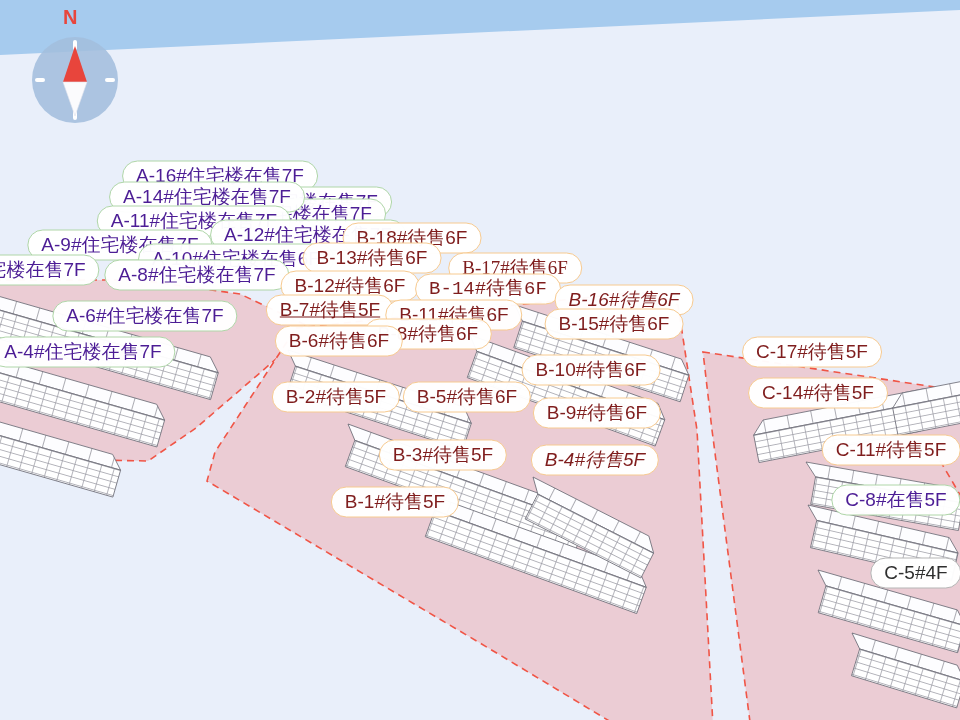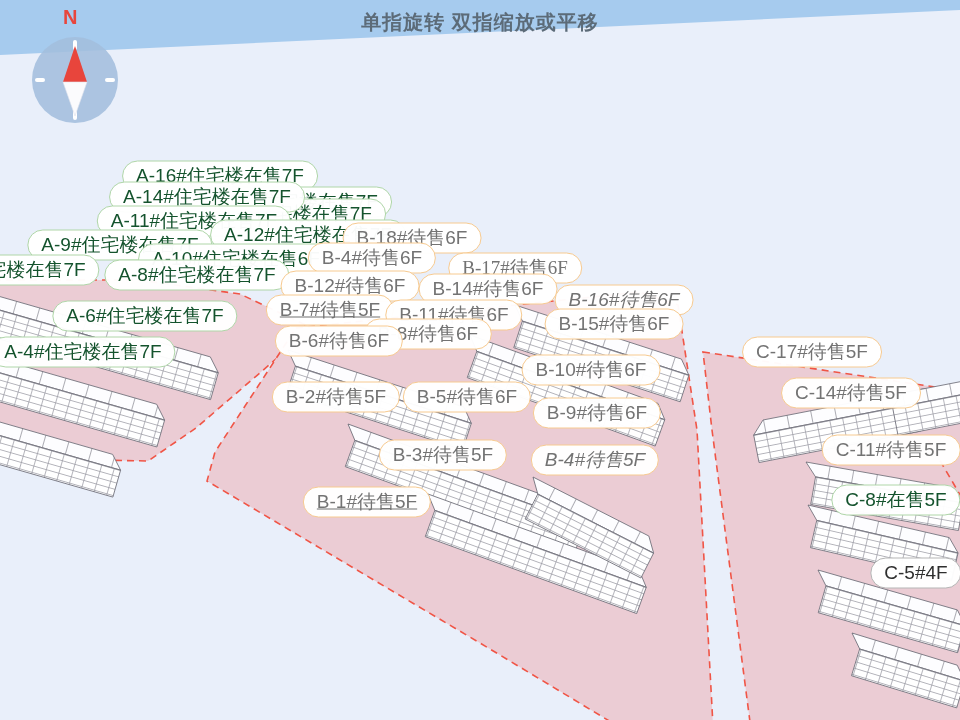--- a/index.html
+++ b/index.html
@@ -5,22 +5,22 @@
   html,body{margin:0;padding:0;background:#fff;}
   #stage{position:relative;width:960px;height:720px;overflow:hidden;
          font-family:"Liberation Sans","DejaVu Sans",sans-serif;}
   #terrain{position:absolute;left:0;top:0;}
   .hint{position:absolute;left:50%;top:9px;transform:translateX(-50%);
         font-size:20px;font-weight:bold;color:#5c6b78;letter-spacing:1px;white-space:nowrap;}
   .pill{position:absolute;transform:translate(-50%,-50%);
         background:rgba(255,255,255,.97);border-radius:999px;
         padding:2px 13px 3px;font-size:19px;line-height:24px;white-space:nowrap;
         border:1.5px solid #ccc;cursor:pointer;}
-  .pill.green {border-color:#afd6a8;color:#14532d;}
-  .pill.orange{border-color:#f7ca90;color:#737373;}
+  .pill.green {border-color:#afd6a8;color:#4c1d95;}
+  .pill.orange{border-color:#f7ca90;color:#7f1d1d;}
   .pill.black {border-color:#b5b5b5;color:#2e2e2e;}
   .nlabel{position:absolute;left:63px;top:6px;color:#e8453c;font-size:20px;font-weight:bold;}
 </style>
 </head>
 <body>
 
 <div id="stage">
 
   <svg id="terrain" width="960" height="720" viewBox="0 0 960 720">
     <defs>
@@ -120,52 +120,51 @@
         <line x1="37" y1="80" x2="43" y2="80"></line>
         <line x1="107" y1="80" x2="113" y2="80"></line>
       </g>
       <polygon points="75,46 63,82 87,82" fill="#e8453c"></polygon>
       <polygon points="75,116 63,82 87,82" fill="#fbfbfd" stroke="#dfe3ec" stroke-width="0.6"></polygon>
     </g>
   </svg>
 
   <div class="nlabel">N</div>
 
-  <div class="hint">单指旋转 双指缩放或平移</div>
 
   <div id="pills">
       <div class="pill green" style="left: 220px; top: 176px; z-index: 10;">A-16#住宅楼在售7F</div>
       <div class="pill green" style="left: 294px; top: 202px; z-index: 11;">A-15#住宅楼在售7F</div>
       <div class="pill green" style="left: 288px; top: 214px; z-index: 12;">A-13#住宅楼在售7F</div>
       <div class="pill green" style="left: 207px; top: 197px; z-index: 13;">A-14#住宅楼在售7F</div>
       <div class="pill green" style="left: 194px; top: 221px; z-index: 14;">A-11#住宅楼在售7F</div>
       <div class="pill green" style="left: 308px; top: 235px; z-index: 15;">A-12#住宅楼在售7F</div>
       <div class="pill green" style="left: 120px; top: 245px; z-index: 16;">A-9#住宅楼在售7F</div>
       <div class="pill green" style="left: 236px; top: 259px; z-index: 17;">A-10#住宅楼在售6F</div>
       <div class="pill green" style="left: 7px; top: 270px; z-index: 18;">A-7#住宅楼在售7F</div>
       <div class="pill green" style="left: 197px; top: 275px; z-index: 19;">A-8#住宅楼在售7F</div>
       <div class="pill green" style="left: 145px; top: 316px; z-index: 20;">A-6#住宅楼在售7F</div>
       <div class="pill green" style="left: 83px; top: 352px; z-index: 21;">A-4#住宅楼在售7F</div>
       <div class="pill orange" style="left: 412px; top: 238px; z-index: 22;">B-18#待售6F</div>
-      <div class="pill orange" style="left: 372px; top: 258px; z-index: 23;">B-4#待售6F</div>
+      <div class="pill orange" style="left: 372px; top: 258px; z-index: 23;">B-13#待售6F</div>
       <div class="pill orange" style="left: 515px; top: 268px; z-index: 24; font-family: Liberation Serif, serif;">B-17#待售6F</div>
       <div class="pill orange" style="left: 350px; top: 280px; z-index: 25; margin-top: 6px;">B-12#待售6F</div>
-      <div class="pill orange" style="left: 488px; top: 289px; z-index: 26;">B-14#待售6F</div>
+      <div class="pill orange" style="left: 488px; top: 289px; z-index: 26; font-family: Liberation Mono, monospace;">B-14#待售6F</div>
       <div class="pill orange" style="left: 624px; top: 300px; z-index: 27; font-style: italic;">B-16#待售6F</div>
       <div class="pill orange" style="left: 330px; top: 310px; z-index: 28; text-decoration: underline;">B-7#待售5F</div>
       <div class="pill orange" style="left: 454px; top: 315px; z-index: 29;">B-11#待售6F</div>
       <div class="pill orange" style="left: 614px; top: 324px; z-index: 30;">B-15#待售6F</div>
       <div class="pill orange" style="left: 428px; top: 334px; z-index: 31;">B-8#待售6F</div>
       <div class="pill orange" style="left: 339px; top: 341px; z-index: 32;">B-6#待售6F</div>
       <div class="pill orange" style="left: 591px; top: 370px; z-index: 33;">B-10#待售6F</div>
       <div class="pill orange" style="left: 312px; top: 397px; z-index: 34; margin-left: 24px;">B-2#待售5F</div>
       <div class="pill orange" style="left: 467px; top: 397px; z-index: 35;">B-5#待售6F</div>
       <div class="pill orange" style="left: 597px; top: 413px; z-index: 36;">B-9#待售6F</div>
       <div class="pill orange" style="left: 443px; top: 455px; z-index: 37;">B-3#待售5F</div>
       <div class="pill orange" style="left: 595px; top: 460px; z-index: 38; font-style: italic;">B-4#待售5F</div>
-      <div class="pill orange" style="left: 367px; top: 502px; z-index: 39; text-decoration: underline;">B-1#待售5F</div>
+      <div class="pill orange" style="left: 395px; top: 502px; z-index: 39;">B-1#待售5F</div>
       <div class="pill orange" style="left: 812px; top: 352px; z-index: 40;">C-17#待售5F</div>
-      <div class="pill orange" style="left: 851px; top: 393px; z-index: 41;">C-14#待售5F</div>
+      <div class="pill orange" style="left: 818px; top: 393px; z-index: 41;">C-14#待售5F</div>
       <div class="pill orange" style="left: 891px; top: 450px; z-index: 42;">C-11#待售5F</div>
       <div class="pill green" style="left: 896px; top: 500px; z-index: 43;">C-8#在售5F</div>
       <div class="pill black" style="left: 916px; top: 573px; z-index: 44;">C-5#4F</div>
     </div>
 </div>
 
 </body></html>

